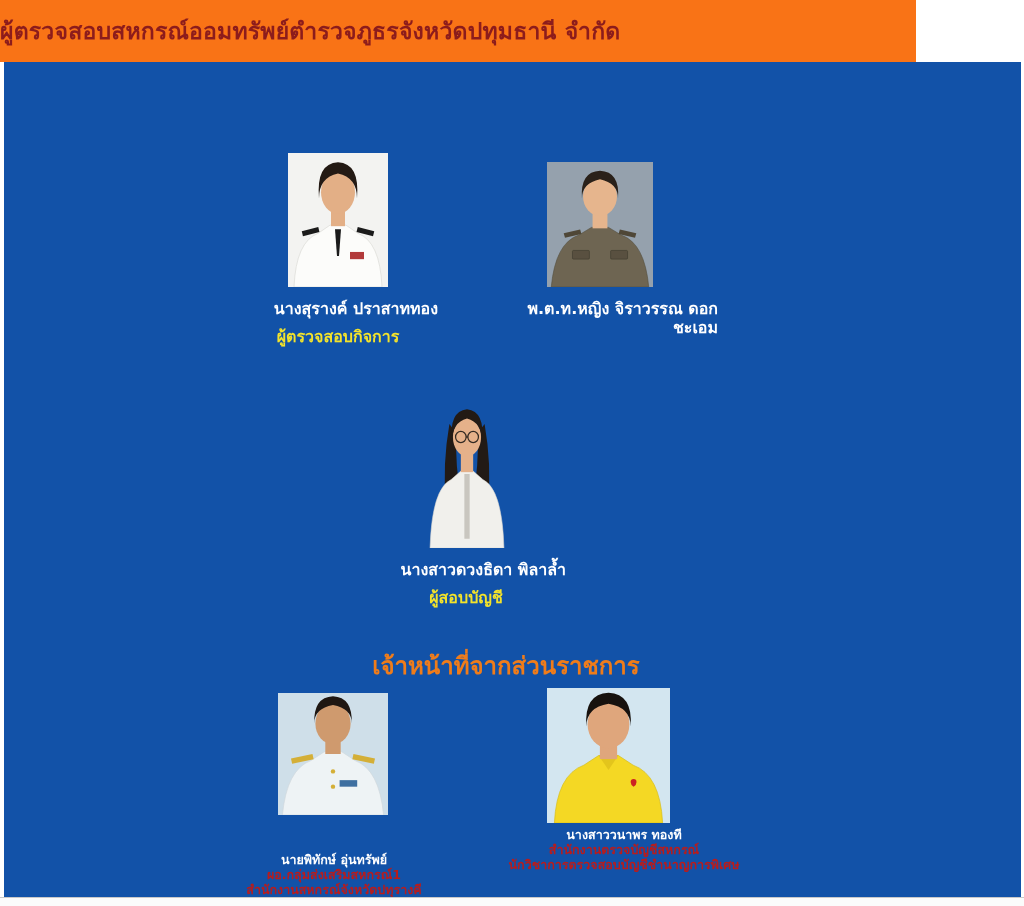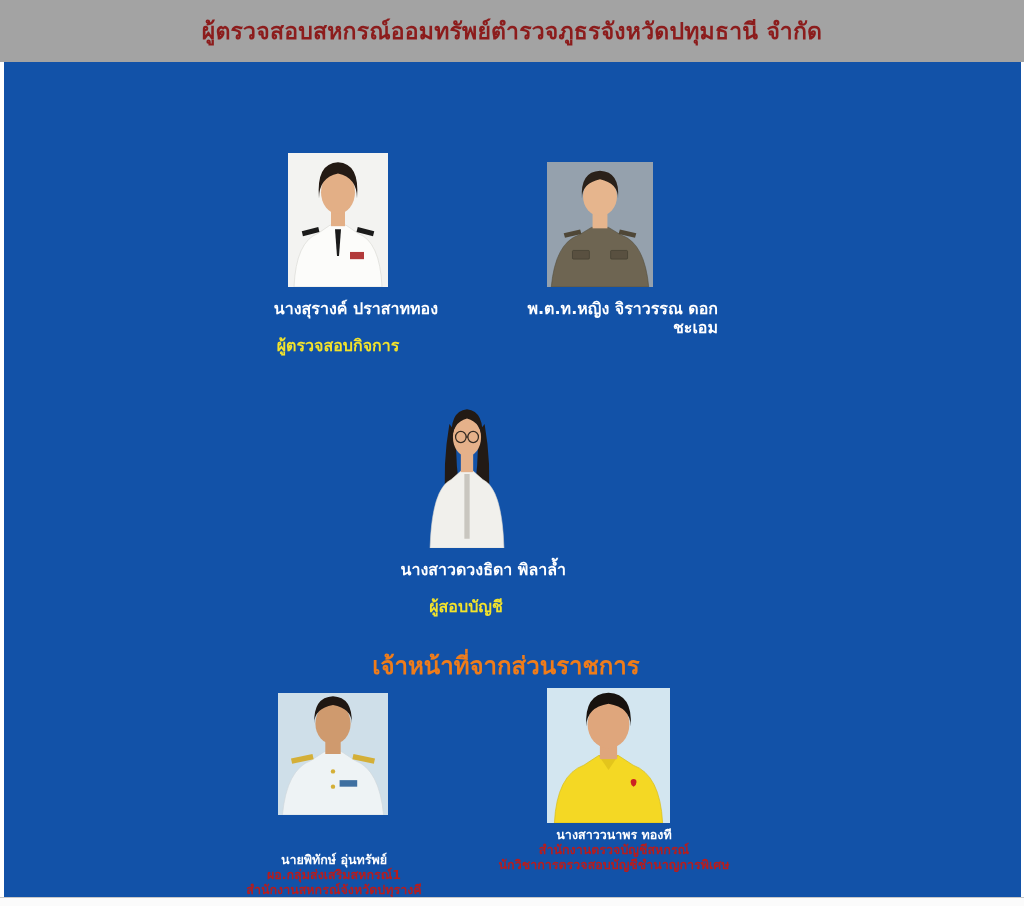--- a/index.html
+++ b/index.html
@@ -3,56 +3,56 @@
 <meta charset="utf-8">
 <style>
   html,body{margin:0;padding:0;}
   body{
     width:1024px;height:906px;position:relative;background:#ffffff;
     font-family:"DejaVu Sans","Liberation Sans",sans-serif;
     overflow:hidden;
   }
   .top-rule{position:absolute;left:75px;top:0;width:722px;height:2px;background:#d4d4d4;}
   .page-header{
-    position:absolute;left:0;top:0;width:1024px;height:62px;background:#a3a3a3;
-    display:flex;align-items:center;justify-content:center;
+    position:absolute;left:0;top:0;width:916px;height:62px;background:#f97316;
+    display:flex;align-items:center;justify-content:flex-start;
   }
   .page-title{
     color:#8c1c1c;font-size:23px;font-weight:bold;letter-spacing:0.2px;text-align:center;
   }
   .blue-panel{
     position:absolute;left:4px;top:62px;width:1017px;height:835px;background:#1252a8;
   }
   .bottom-strip{
     position:absolute;left:0;top:897px;width:1024px;height:9px;background:#fbfbfb;
     border-top:1px solid #c9c9c9;box-sizing:border-box;
   }
   .photo{position:absolute;overflow:hidden;}
   .photo svg{display:block;width:100%;height:100%;}
   .caption{position:absolute;text-align:center;}
   .person-name{color:#ffffff;font-size:16px;font-weight:bold;line-height:19px;text-align:right;}
-  .person-role{color:#f3e32b;font-size:16px;font-weight:bold;line-height:19px;margin-top:18px;}
+  .person-role{color:#f3e32b;font-size:16px;font-weight:bold;line-height:19px;margin-top:9px;}
   .small-name{color:#ffffff;font-size:12.5px;font-weight:bold;line-height:15px;}
   .small-role{color:#b91c1c;font-size:12.5px;font-weight:bold;line-height:15px;}
   .section-title{
     position:absolute;left:6px;top:646px;width:1000px;text-align:center;
     color:#ef7c1a;font-size:24px;font-weight:bold;
   }
   
   #photo1{left:288px;top:153px;width:100px;height:134px;}
   #photo2{left:547px;top:162px;width:106px;height:125px;}
   #photo3{left:423px;top:400px;width:88px;height:148px;}
   #photo4{left:278px;top:693px;width:110px;height:122px;}
   #photo5{left:547px;top:688px;width:123px;height:135px;}
   
   #cap1{left:238px;top:299px;width:200px;}
   #cap2{left:488px;top:299px;width:230px;}
   #cap3{left:366px;top:560px;width:200px;}
   #cap4{left:223px;top:852px;width:222px;}
-  #cap5{left:488px;top:827px;width:252px;}
+  #cap5{left:498px;top:827px;width:252px;}
 </style>
 </head>
 <body>
 
 <div class="top-rule"></div>
 
 <header class="page-header">
   <div class="page-title">ผู้ตรวจสอบสหกรณ์ออมทรัพย์ตำรวจภูธรจังหวัดปทุมธานี จำกัด</div>
 </header>
 

